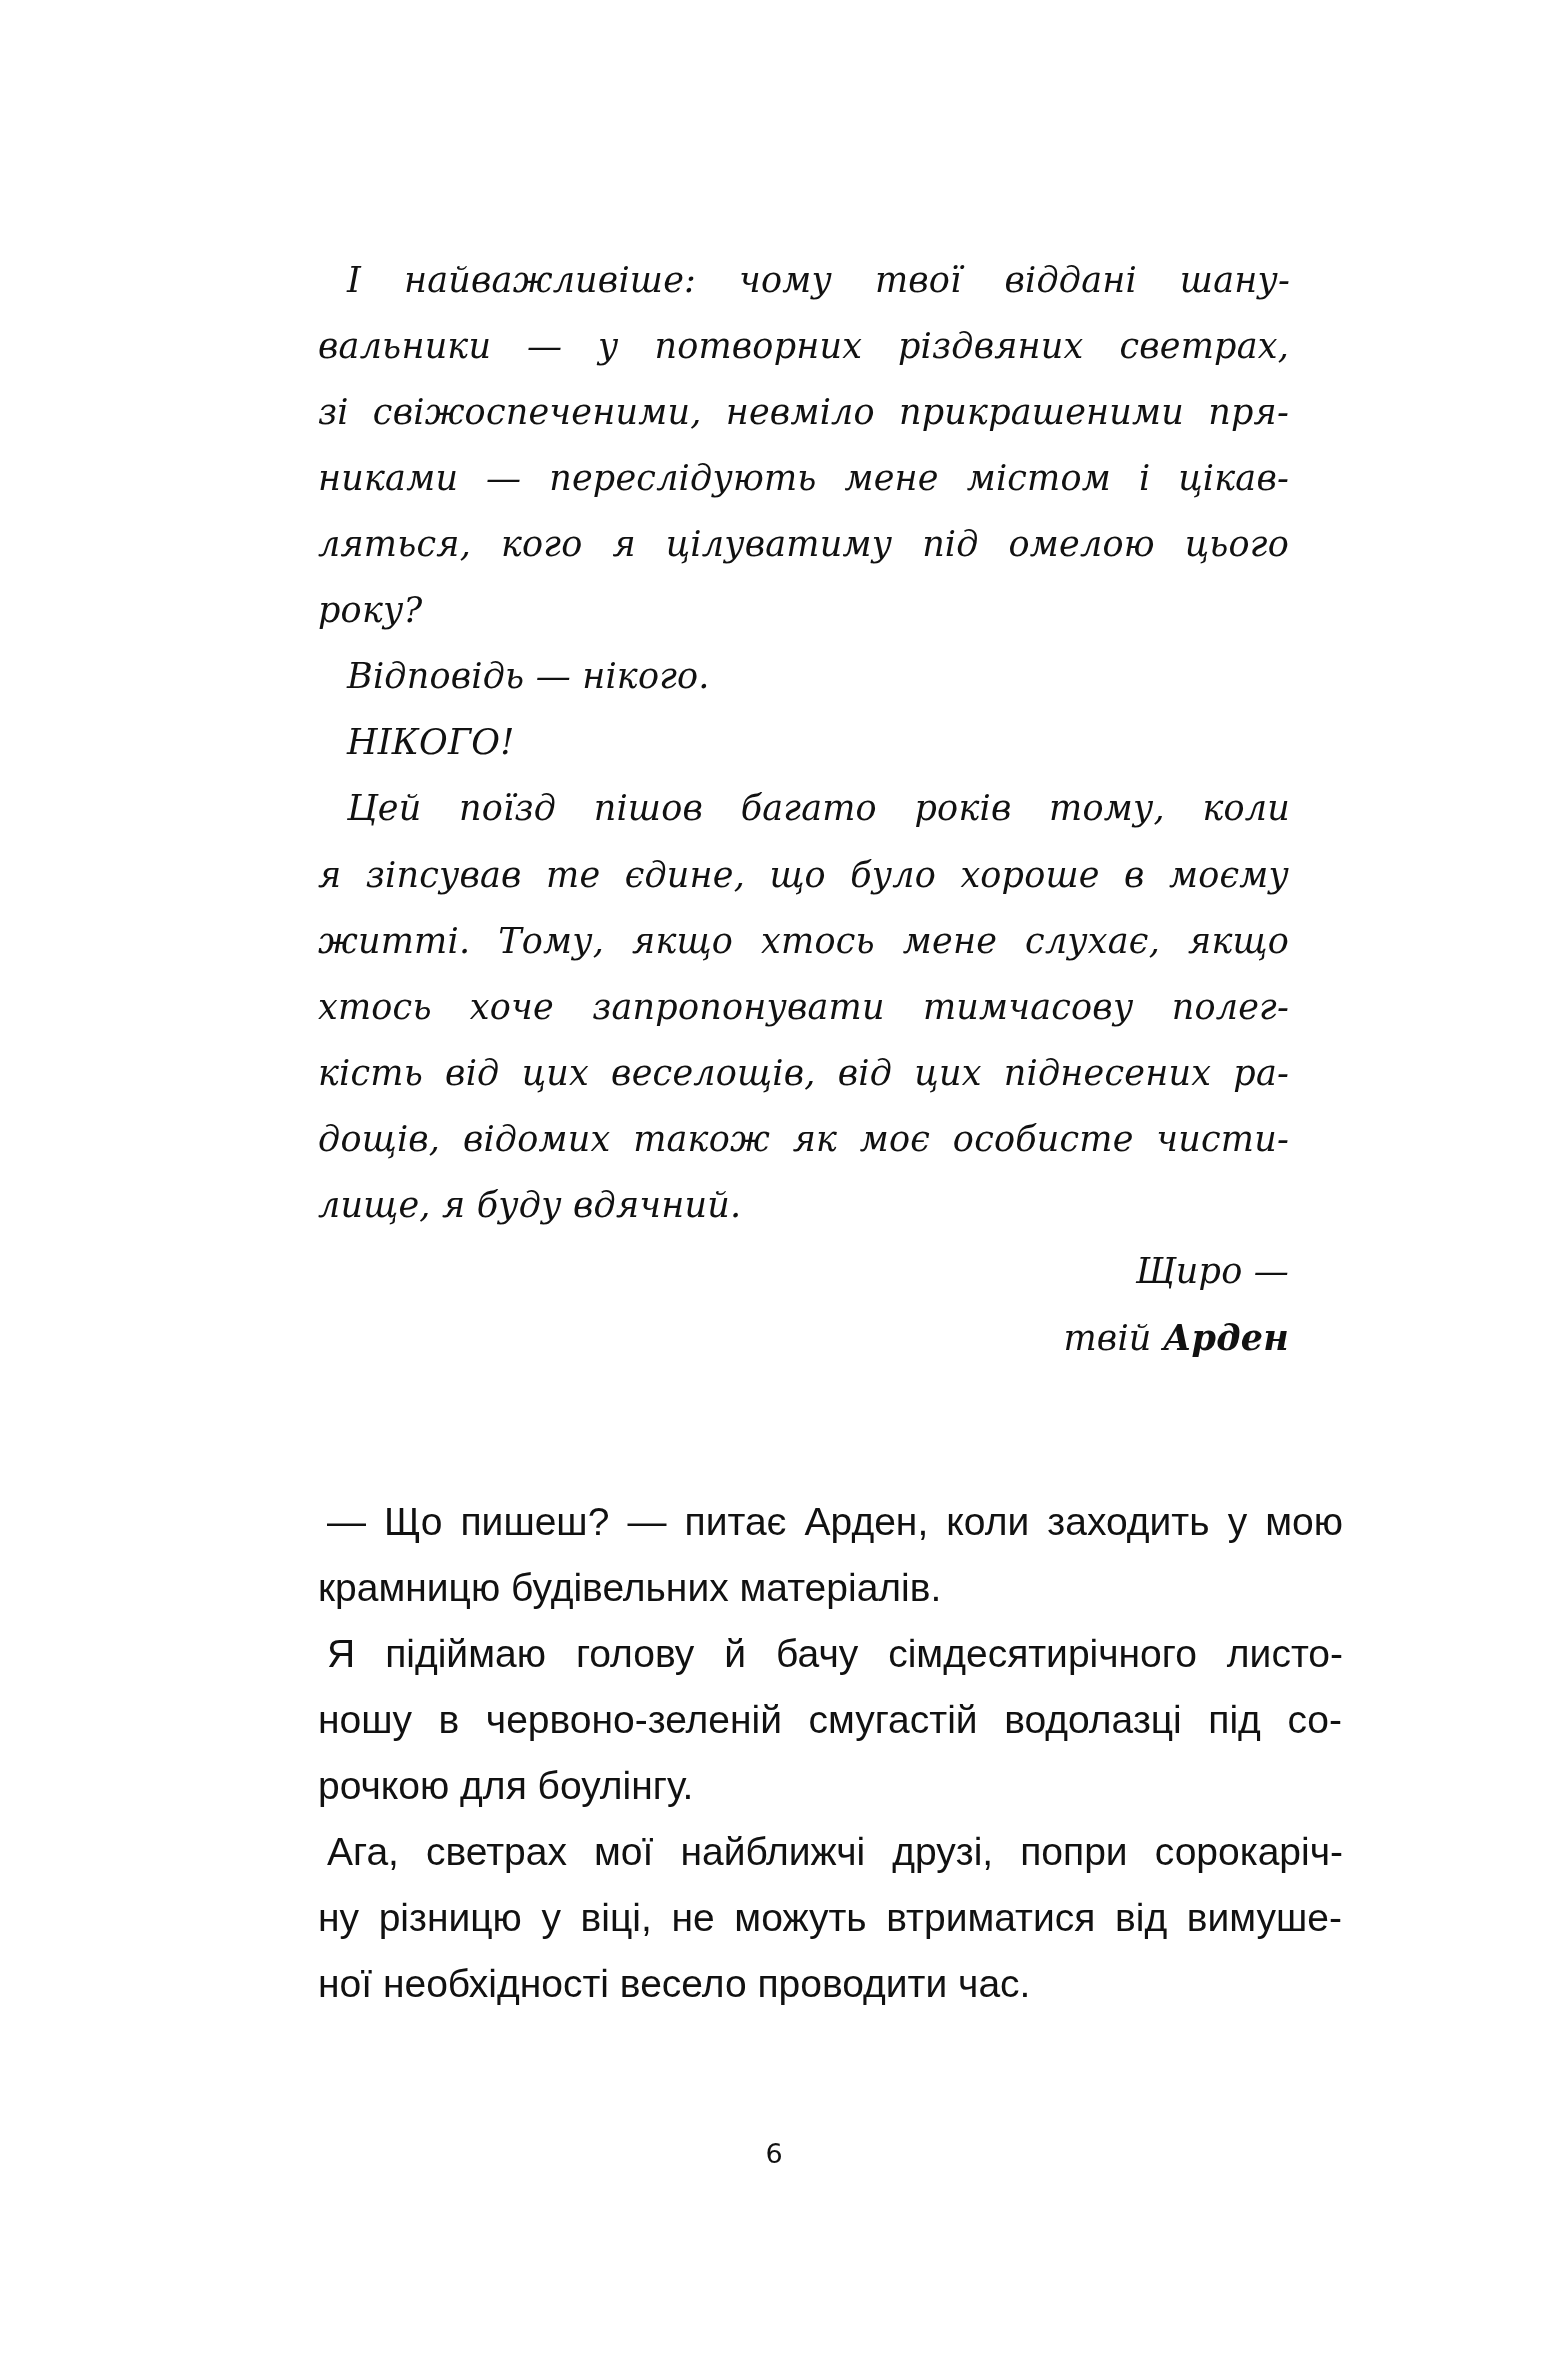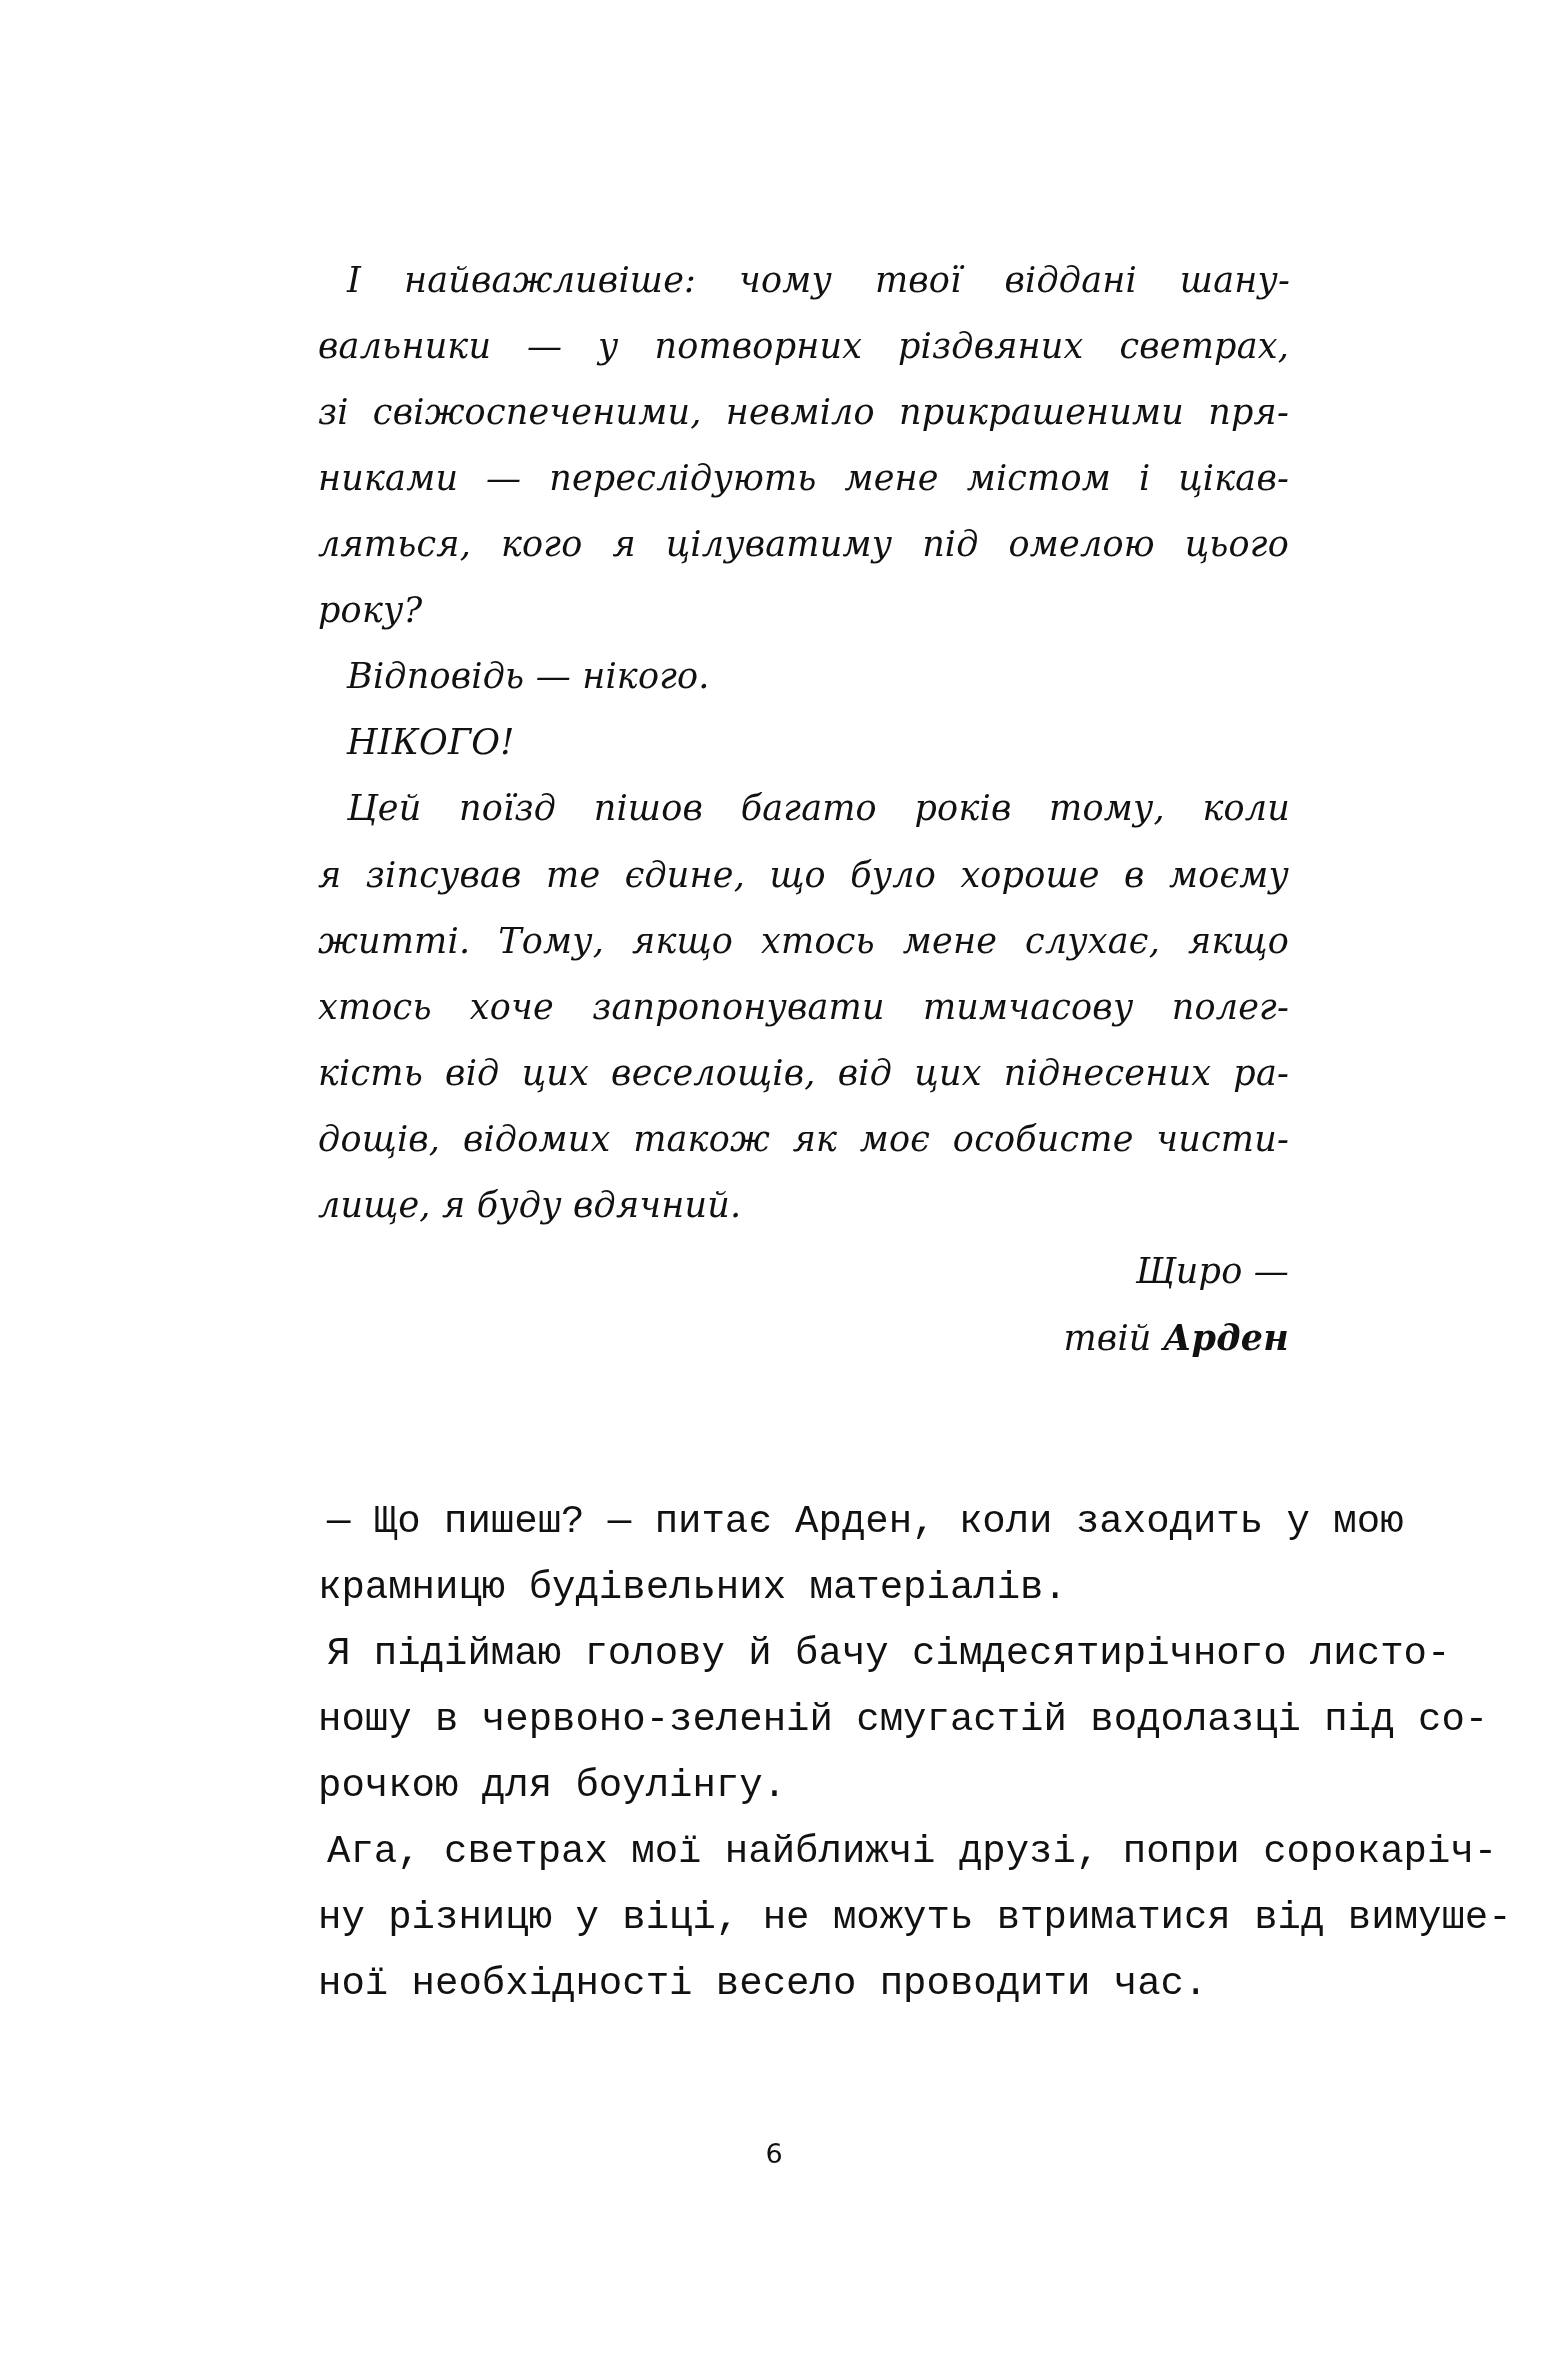--- a/index.html
+++ b/index.html
@@ -18,21 +18,21 @@
     width: 971px;
     text-align: justify;
     text-align-last: justify;
     letter-spacing: 0.2px;
   }
   .letter .line.indent { left: 347px; width: 943px; }
   .letter .line.last { text-align-last: left; font-style: italic; }
   .letter .line.right { text-align-last: right; }
   .sig-name { font-weight: bold; }
   .prose .line {
-    font-family: Liberation Mono, monospace;
+    font-family: Liberation Sans, sans-serif;
     font-size: 39px;
     left: 318px;
     width: 1024px;
     text-align: justify;
     text-align-last: justify;
   }
   .prose .line.indent { left: 327px; width: 1016px; }
   .prose .line.last { text-align-last: left; }
   .page-number {
     position: absolute;

